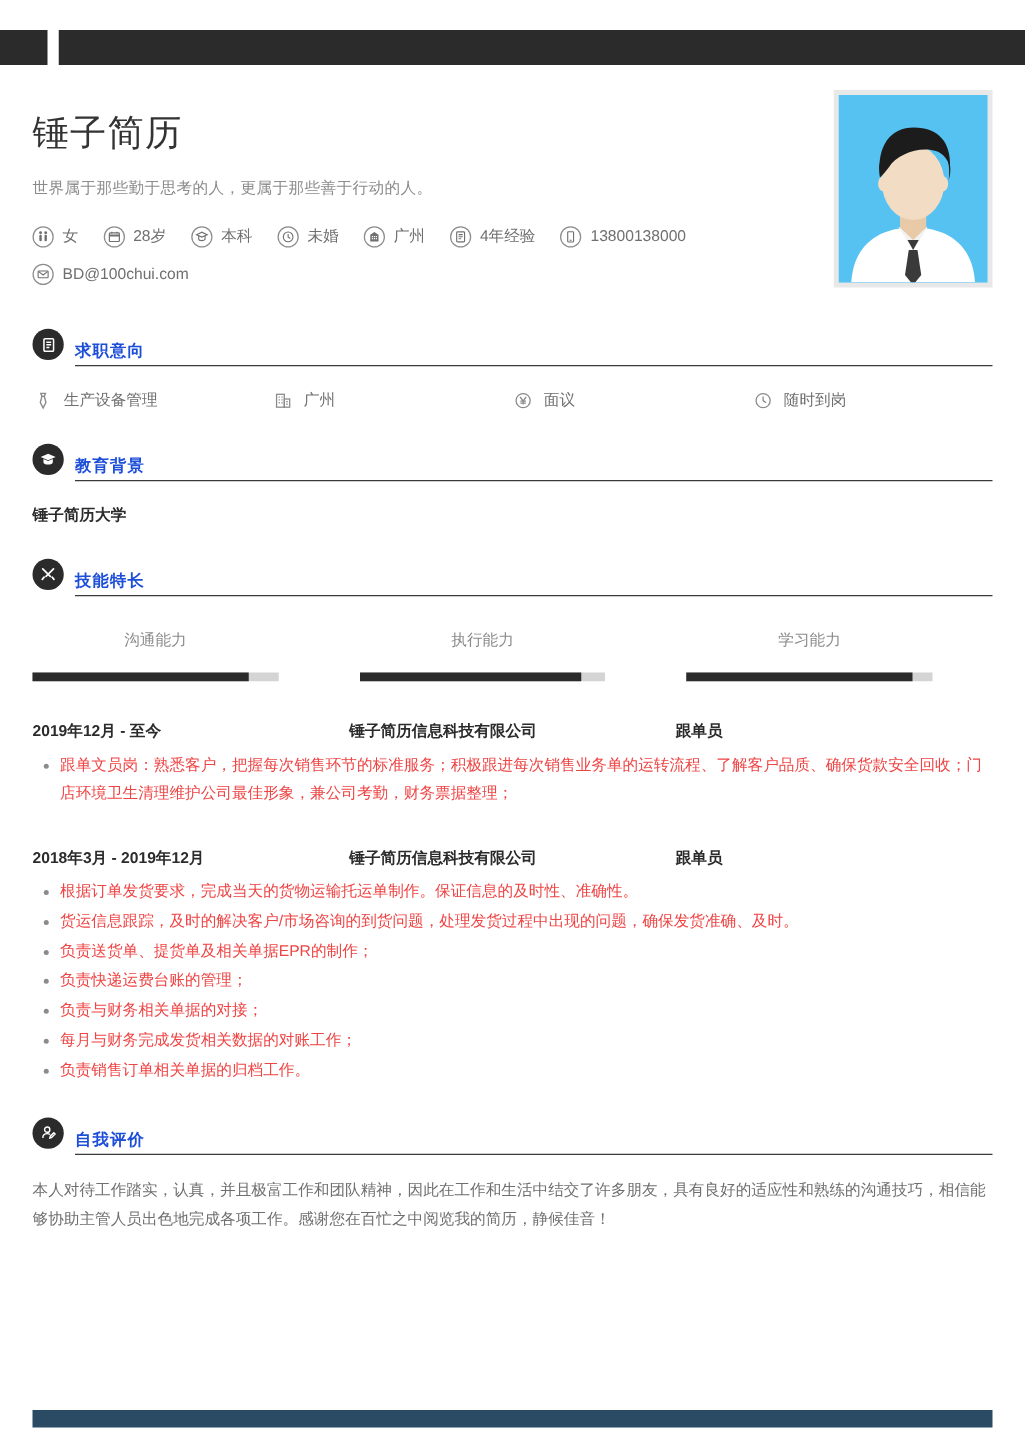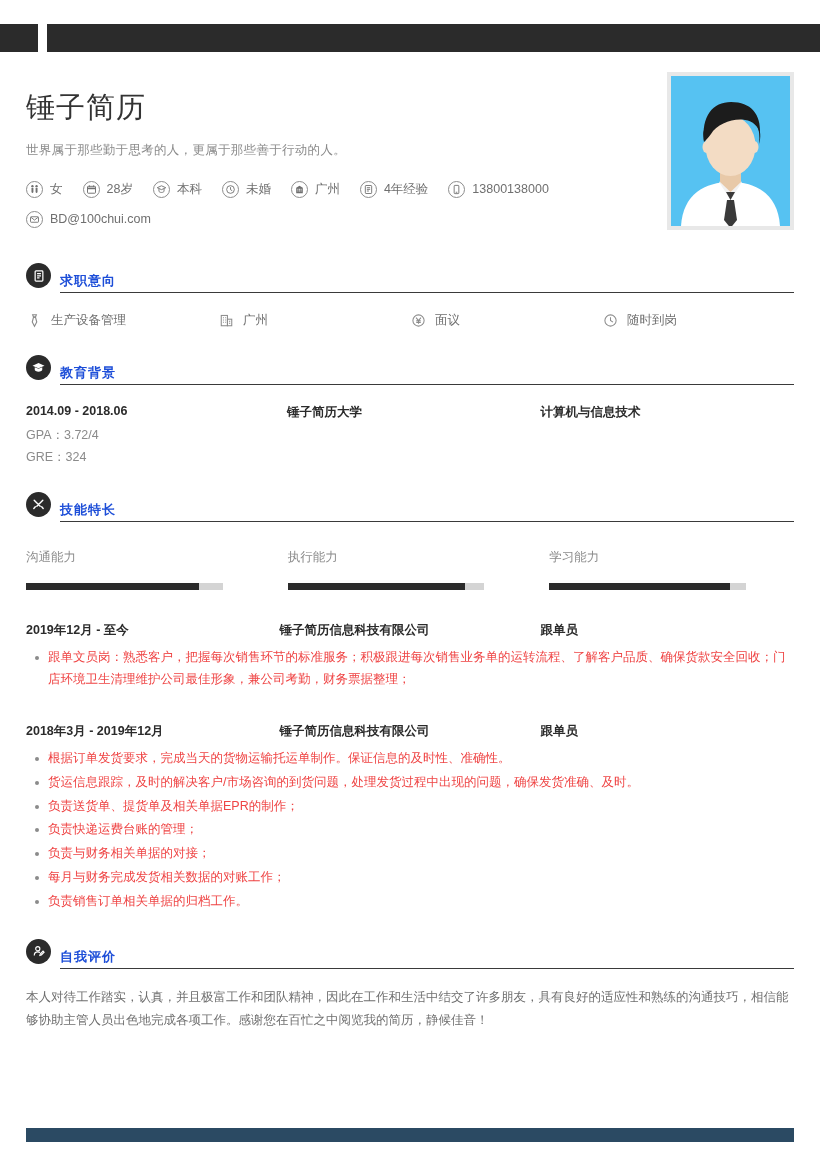--- a/index.html
+++ b/index.html
@@ -75,21 +75,21 @@
   .gicon { width:17px; height:17px; flex:0 0 auto; display:flex; align-items:center; justify-content:center; }
   .gicon svg { display:block; }
 
   
   .edu-row { display:flex; margin-top:19px; }
   .edu-c1 { width:34%; } .edu-c2 { width:33%; } .edu-c3 { width:33%; }
   .edu-strong { font-size:12.5px; font-weight:bold; color:#2b2b2b; }
   .edu-sub { font-size:12.5px; color:#8b8b8b; margin-top:9px; }
 
   
-  .skills { display:flex; margin-top:27px; gap:17px; }
+  .skills { display:flex; margin-top:27px; gap:17px;text-align:center; }
   .skill { width:33.333%; padding-right:48px; }
   .skill-label { font-size:12.5px; color:#8b8b8b; }
   .skill-track { margin-top:17px; height:7px; background:#d4d4d4; width:100%; }
   .skill-fill { height:100%; background:#2b2b2b; }
 
   
   .job { margin-top:18px; }
   .job-head { display:flex; font-size:12.5px; font-weight:bold; color:#2b2b2b;margin-top:32px; }
   .job-date { width:33%; } .job-org { width:34%; } .job-role { width:33%; }
   .bullets { margin-top:8px; list-style:none; }
@@ -305,30 +305,22 @@
         <svg width="15" height="15" viewBox="0 0 16 16" fill="#fff">
           <path d="M1.6 6L8 3.2L14.4 6L8 8.8z"></path>
           <path d="M4 7.6v2.8c0 1.1 1.8 2 4 2s4-.9 4-2V7.6l-4 1.8z"></path>
         </svg>
       </span>
       <span class="sec-title">教育背景</span>
       <span class="sec-rule"></span>
     </div>
 
     <div class="edu-row">
-      <div class="edu-c1">
-        <div class="edu-strong">2014.09 - 2018.06</div>
-        <div class="edu-sub">GPA：3.72/4</div>
-        <div class="edu-sub" style="margin-top:5px">GRE：324</div>
-      </div>
       <div class="edu-c2">
         <div class="edu-strong">锤子简历大学</div>
-      </div>
-      <div class="edu-c3">
-        <div class="edu-strong">计算机与信息技术</div>
       </div>
     </div>
   </div>
 
   <div class="section">
     <div class="sec-head">
       <span class="sec-badge">
         <svg width="15" height="15" viewBox="0 0 16 16" fill="none" stroke="#fff" stroke-width="1.5" stroke-linecap="round">
           <path d="M3.4 3.4l6.4 6.4M12.6 3.4L6.2 9.8"></path>
           <path d="M11.4 10.4l1.6 1.8M4.6 10.4L3 12.2"></path>

